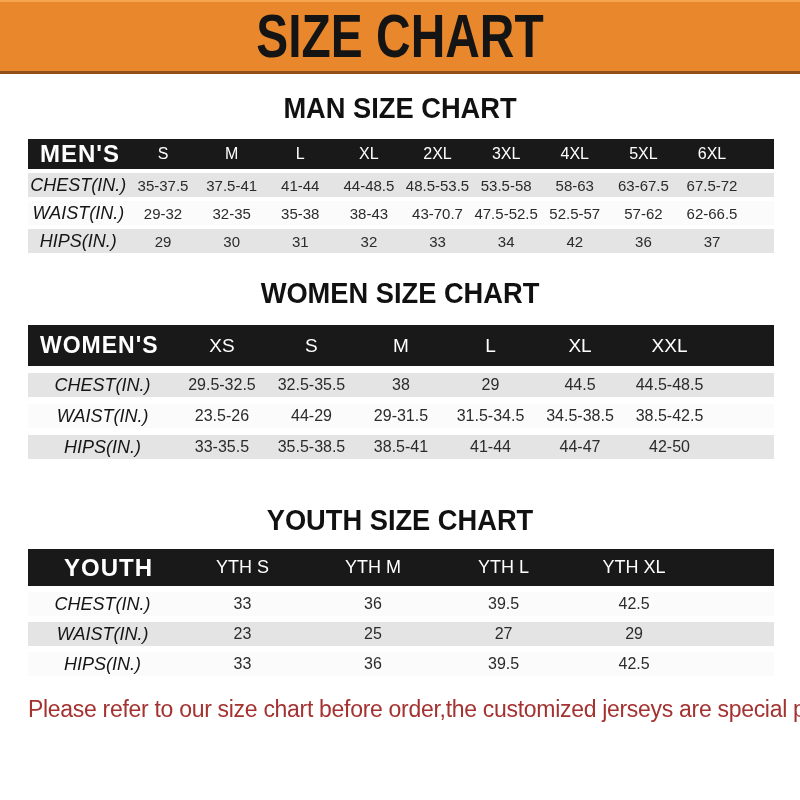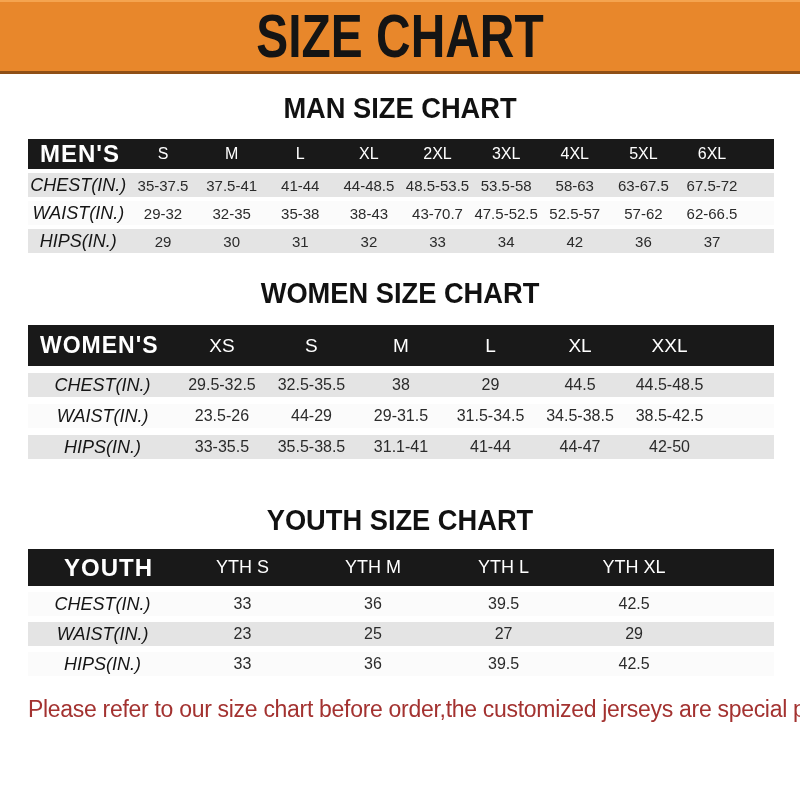--- a/index.html
+++ b/index.html
@@ -224,21 +224,21 @@
               <td>29-31.5</td>
               <td>31.5-34.5</td>
               <td>34.5-38.5</td>
               <td>38.5-42.5</td>
               <td></td>
             </tr>
             <tr class="row-gray">
               <td class="row-label">HIPS(IN.)</td>
               <td>33-35.5</td>
               <td>35.5-38.5</td>
-              <td>31.1-41</td>
+              <td>38.5-41</td>
               <td>41-44</td>
               <td>44-47</td>
               <td>42-50</td>
               <td></td>
             </tr>
           </tbody>
         </table>
       </div>
   </section>
 

